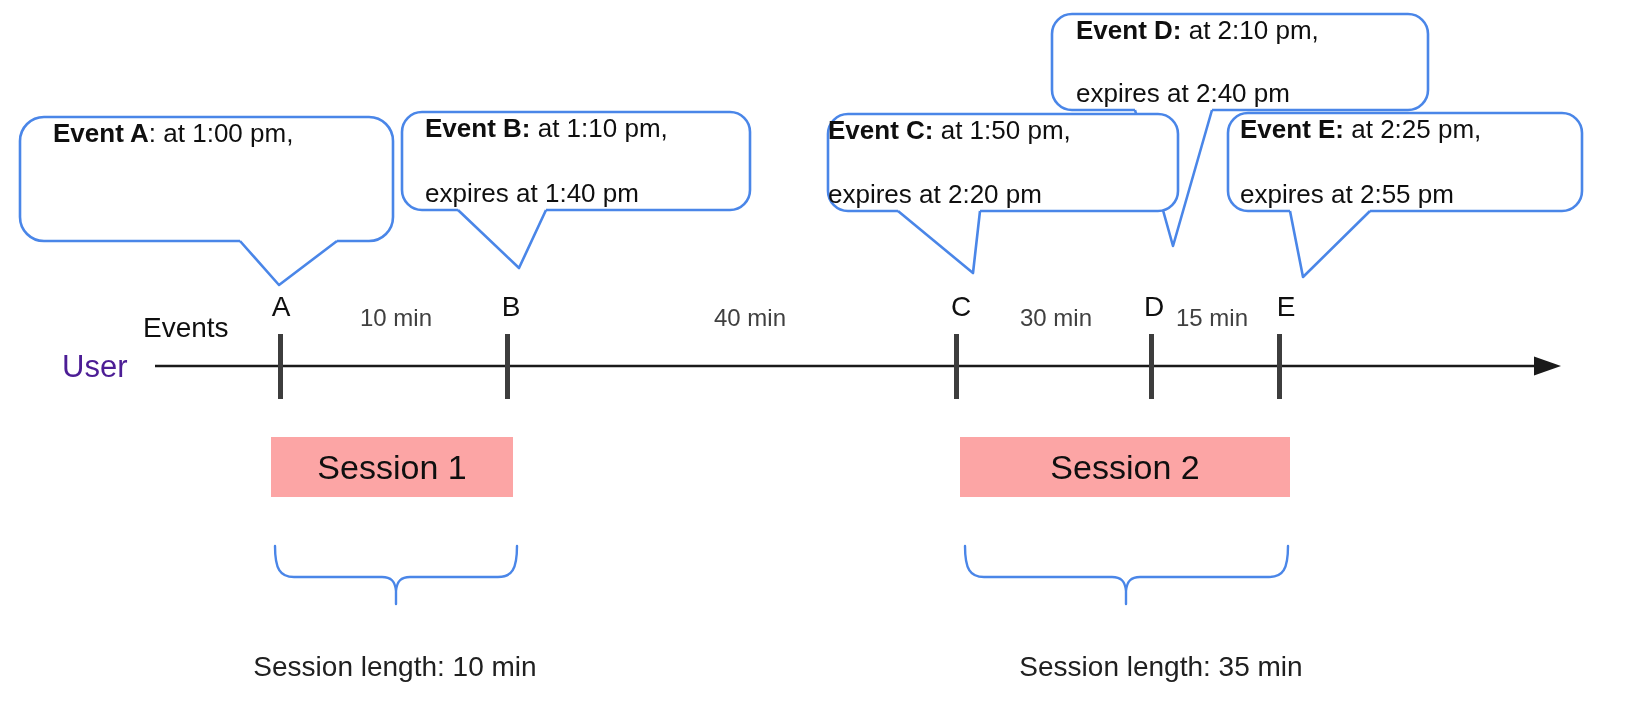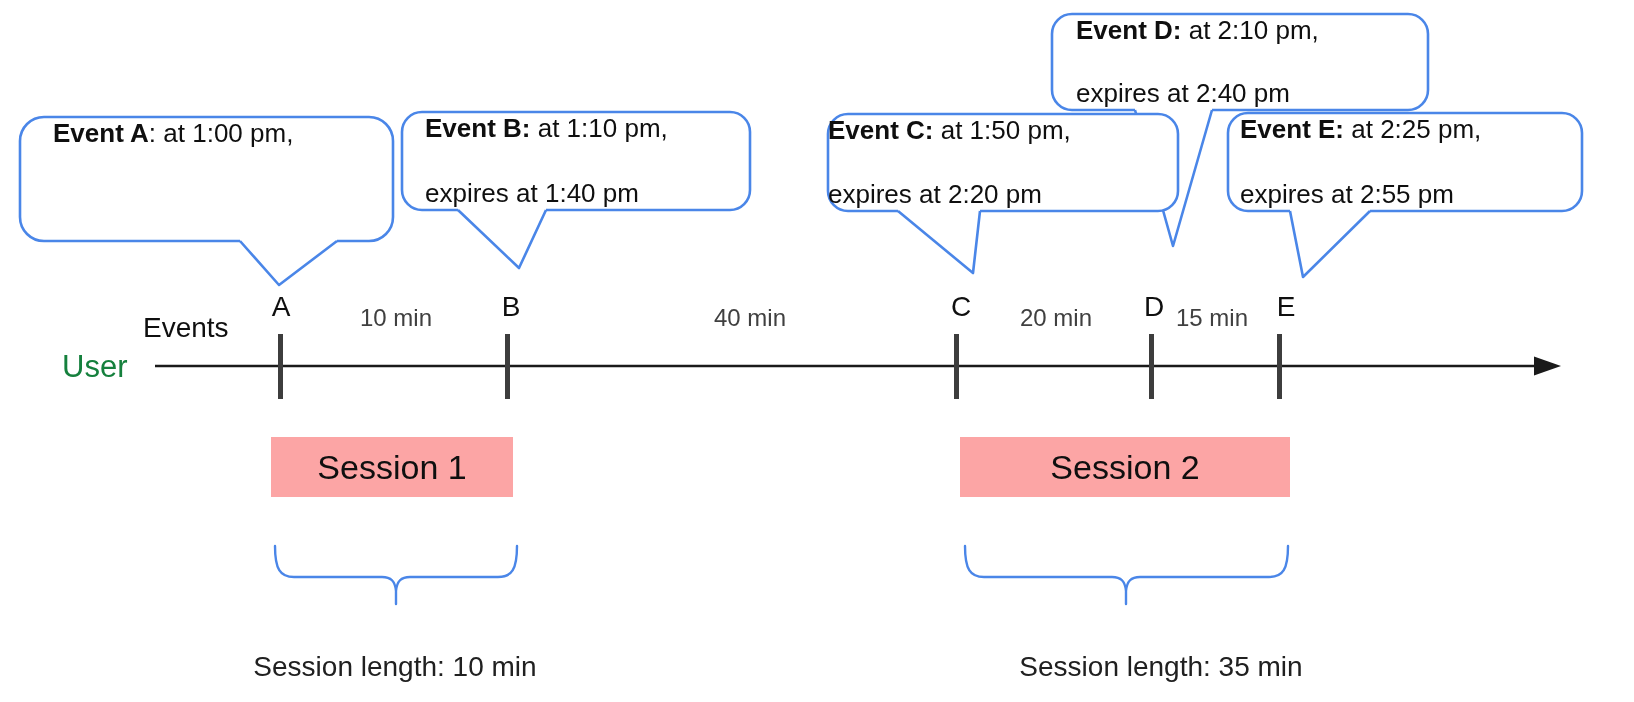--- a/index.html
+++ b/index.html
@@ -7,21 +7,21 @@
     position:relative;width:1634px;height:702px;background:#ffffff;overflow:hidden;
     font-family:"Liberation Sans", sans-serif;color:#111111;
   }
   #shapes{position:absolute;left:0;top:0;}
   .abs{position:absolute;}
   .bubble-text{
     position:absolute;display:flex;flex-direction:column;justify-content:space-between;
     font-size:26px;line-height:33px;color:#0f0f0f;
   }
   .bubble-text .b{font-weight:bold;}
-  .axis-label{font-size:31px;color:#15803d;}
+  .axis-label{font-size:31px;color:#4c1d95;}
   .events-label{font-size:28px;color:#0f0f0f;margin-top:20px;}
   .tick-letter{font-size:28px;color:#0f0f0f;text-align:center;width:40px;}
   .interval-label{font-size:24px;color:#404040;text-align:center;width:90px;}
   .session-box{
     position:absolute;height:60px;background:#fca5a5;
     display:flex;align-items:center;justify-content:center;
     font-size:34px;color:#0f0f0f;
   }
   .session-length{font-size:28px;color:#202020;text-align:center;width:320px;}
 </style>
@@ -105,21 +105,21 @@
   <div class="abs axis-label" style="left:62px;top:349px;">User</div>
 
   <div class="abs tick-letter" style="left:261px;top:291px;">A</div>
   <div class="abs tick-letter" style="left:491px;top:291px;">B</div>
   <div class="abs tick-letter" style="left:941px;top:291px;">C</div>
   <div class="abs tick-letter" style="left:1134px;top:291px;">D</div>
   <div class="abs tick-letter" style="left:1266px;top:291px;">E</div>
 
   <div class="abs interval-label" style="left:351px;top:304px;">10 min</div>
   <div class="abs interval-label" style="left:705px;top:304px;">40 min</div>
-  <div class="abs interval-label" style="left:1011px;top:304px;">20 min</div>
+  <div class="abs interval-label" style="left:1011px;top:304px;">30 min</div>
   <div class="abs interval-label" style="left:1167px;top:304px;">15 min</div>
 
   <div class="session-box" style="left:271px;top:437px;width:242px;">
     <span>Session 1</span>
   </div>
   <div class="session-box" style="left:960px;top:437px;width:330px;">
     <span>Session 2</span>
   </div>
 
   <div class="abs session-length" style="left:235px;top:651px;">Session length: 10 min</div>

